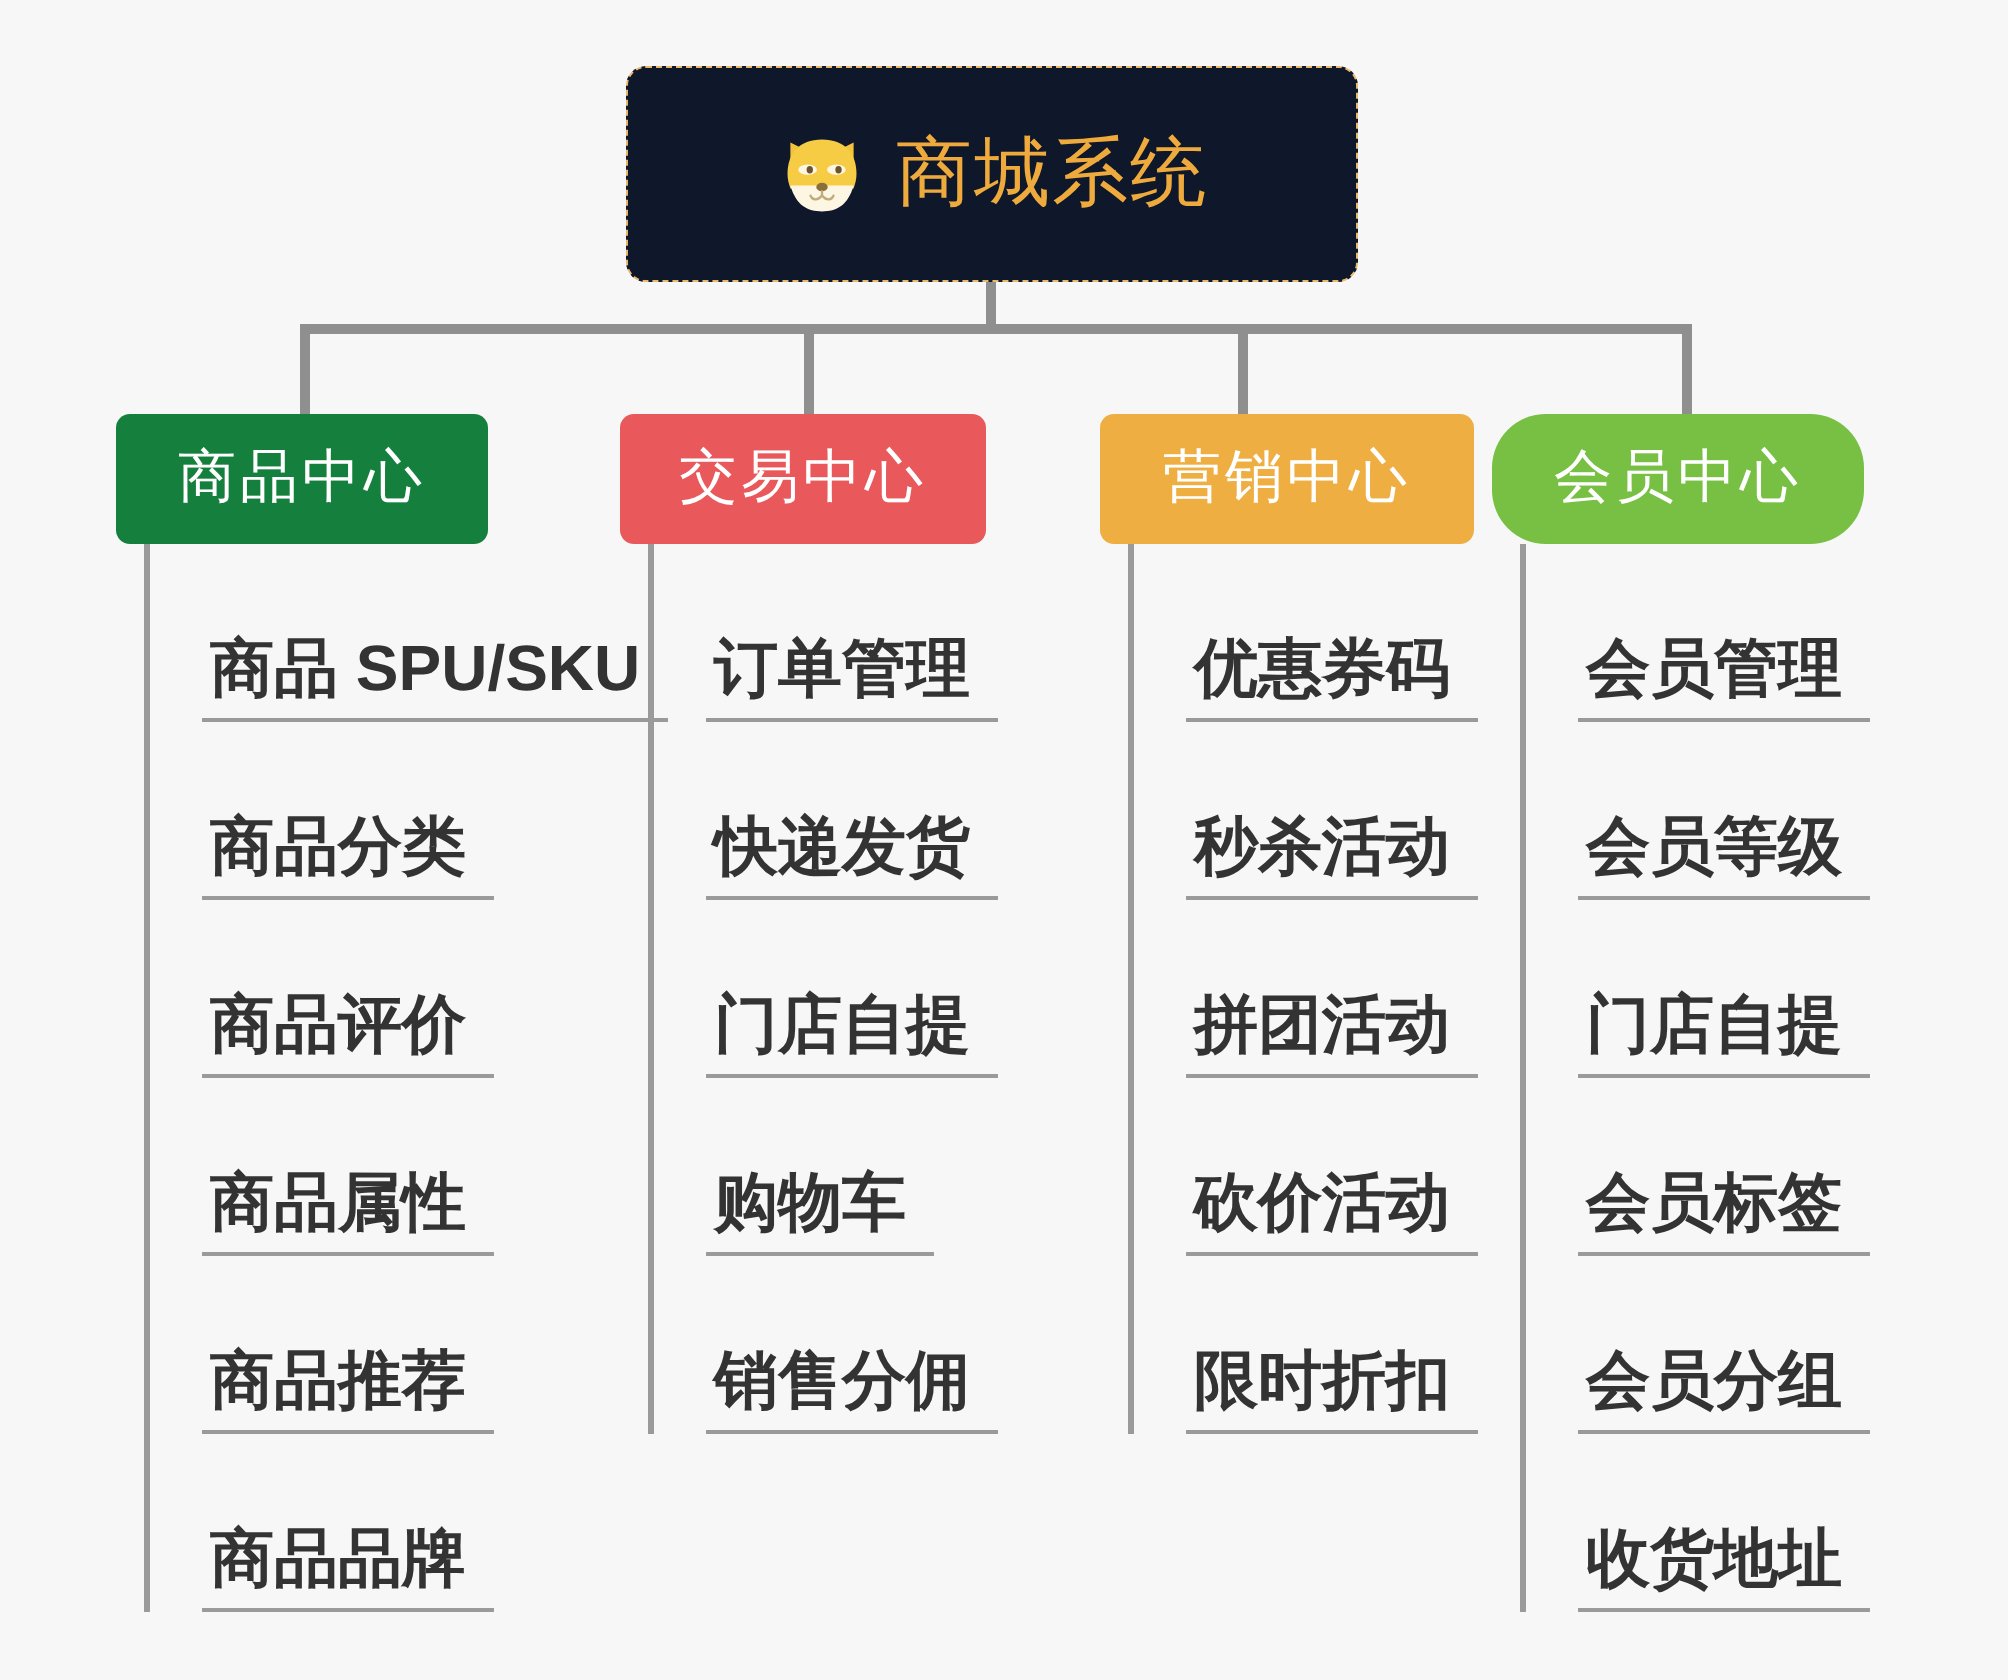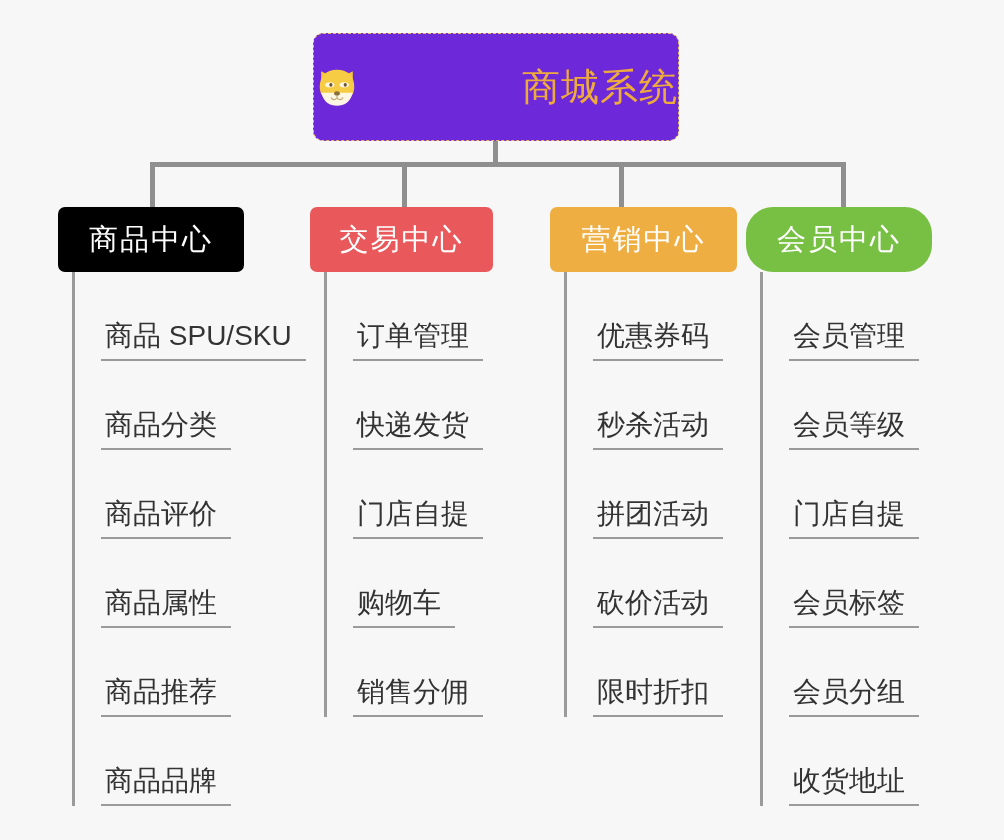--- a/index.html
+++ b/index.html
@@ -93,42 +93,43 @@
 
   .leaf-item {
     height: 89px;
     display: flex;
     align-items: flex-end;
     padding-left: 30px;
   }
 
   .leaf-label {
     display: inline-block;
-    font-size: 28px;
+    font-size: 32px;
     line-height: 1;
     color: #333333;
     white-space: nowrap;
     padding: 0 14px 9px 0;
     border-bottom: 2px solid #9a9a9a;
     margin-left: -4px;
     padding-left: 4px;
+    font-weight: bold;
   }
 
   
   #col-0 { left: 58px;  width: 186px; }
   #col-1 { left: 310px; width: 183px; }
   #col-2 { left: 550px; width: 187px; }
   #col-3 { left: 746px; width: 186px; }
 </style>
 </head>
 <body style="background: rgb(247, 247, 247);">
 
 <div id="mindmap">
 
-  <div class="root-node" style="background: #6d28d9; border-color: rgb(232, 184, 106); justify-content: space-between;">
+  <div class="root-node" style="background: #0f172a; border-color: rgb(232, 184, 106);">
     <svg class="root-icon" viewBox="0 0 64 64" aria-hidden="true">
 
       <path d="M10 10 L10 30 L24 17 Z" fill="#f5c33b"></path>
       <path d="M54 10 L54 30 L40 17 Z" fill="#f5c33b"></path>
 
       <path d="M32 8 C16 8 8 18 8 32 C8 36 9 39 10 42 L54 42 C55 39 56 36 56 32 C56 18 48 8 32 8 Z" fill="#f7cc45"></path>
 
       <path d="M10 40 C14 54 22 58 32 58 C42 58 50 54 54 40 Z" fill="#fdf6e3"></path>
 
       <ellipse cx="22" cy="29" rx="6.5" ry="3.6" fill="#fdf6e3"></ellipse>
@@ -146,21 +147,21 @@
   <div class="conn conn-v" style="left: 493px; top: 141px; width: 5px; height: 23px; background: rgb(143, 143, 143);"></div>
 
   <div class="conn conn-h" style="left: 150px; top: 162px; width: 696px; height: 5px; background: rgb(143, 143, 143);"></div>
 
   <div class="conn conn-v" style="left: 150px; top: 162px; width: 5px; height: 46px; background: rgb(143, 143, 143);"></div>
   <div class="conn conn-v" style="left: 402px; top: 162px; width: 5px; height: 46px; background: rgb(143, 143, 143);"></div>
   <div class="conn conn-v" style="left: 619px; top: 162px; width: 5px; height: 46px; background: rgb(143, 143, 143);"></div>
   <div class="conn conn-v" style="left: 841px; top: 162px; width: 5px; height: 46px; background: rgb(143, 143, 143);"></div>
 
   <div class="column" id="col-0">
-    <div class="cat-header" style="background-color: #000000;">
+    <div class="cat-header" style="background-color: #15803d;">
       <span>商品中心</span>
     </div>
     <div class="leaf-stack">
       <div class="leaf-item">
         <span class="leaf-label">商品 SPU/SKU</span>
       </div>
       <div class="leaf-item">
         <span class="leaf-label">商品分类</span>
       </div>
       <div class="leaf-item">

